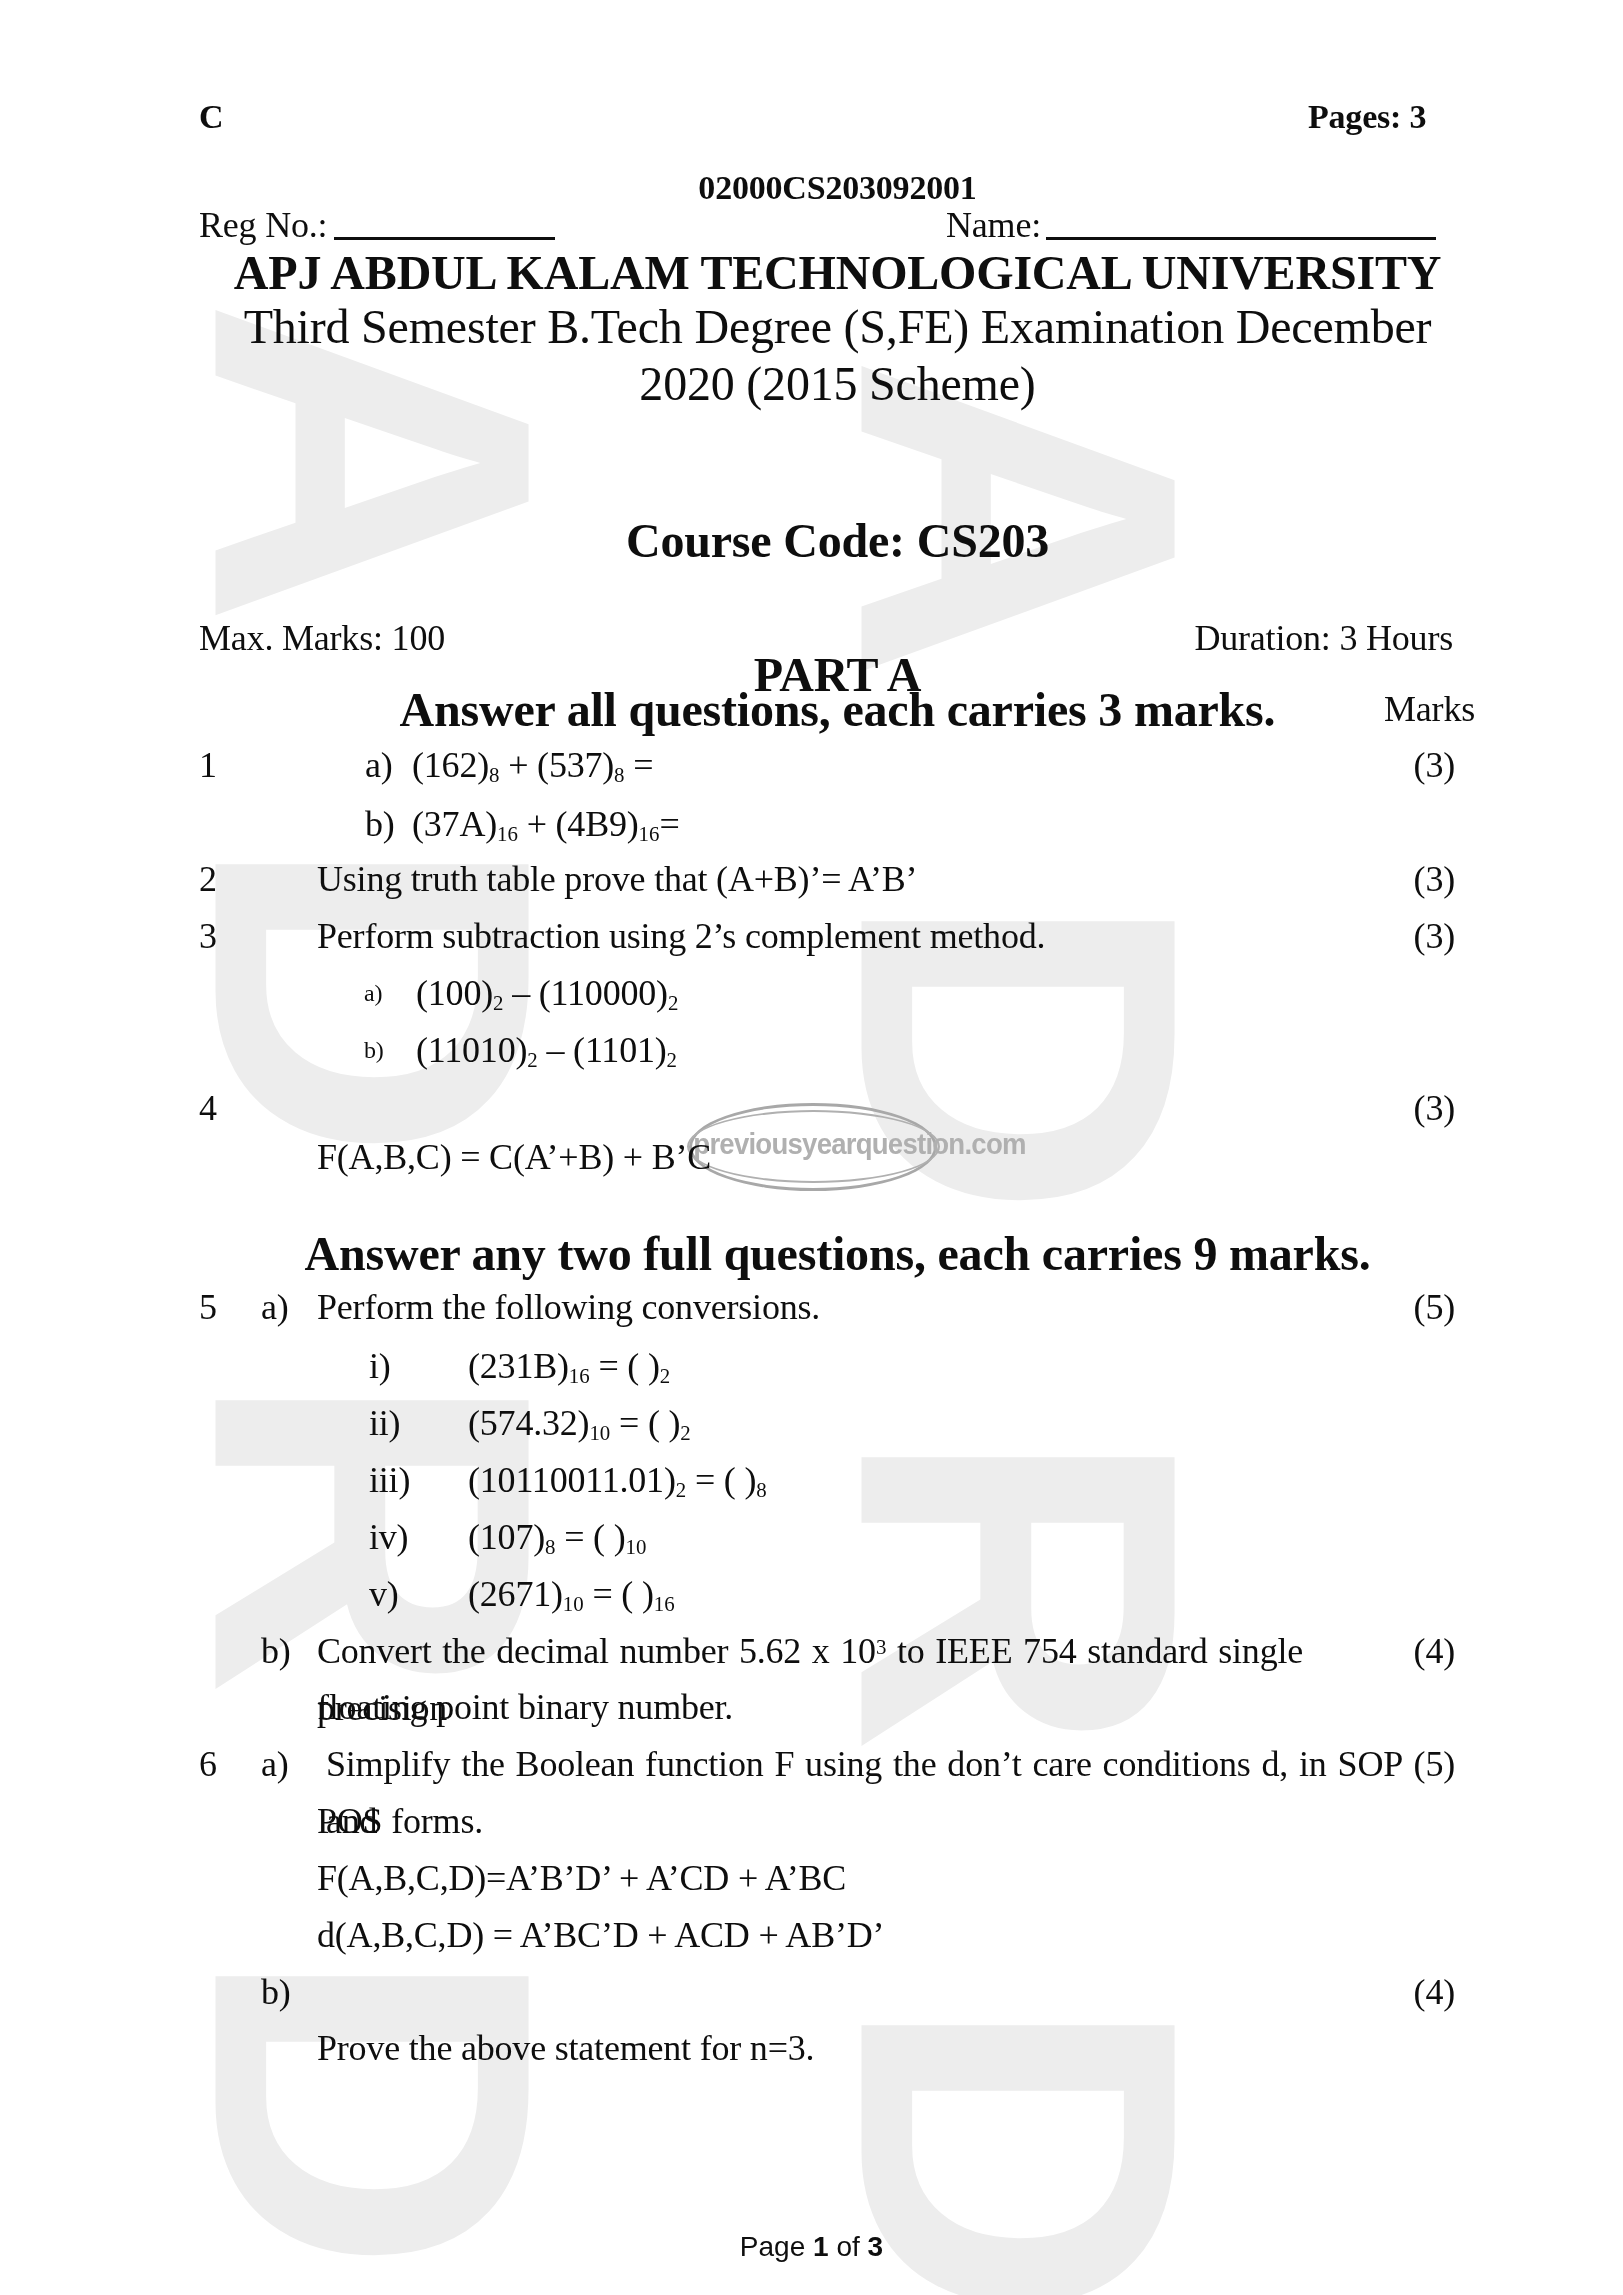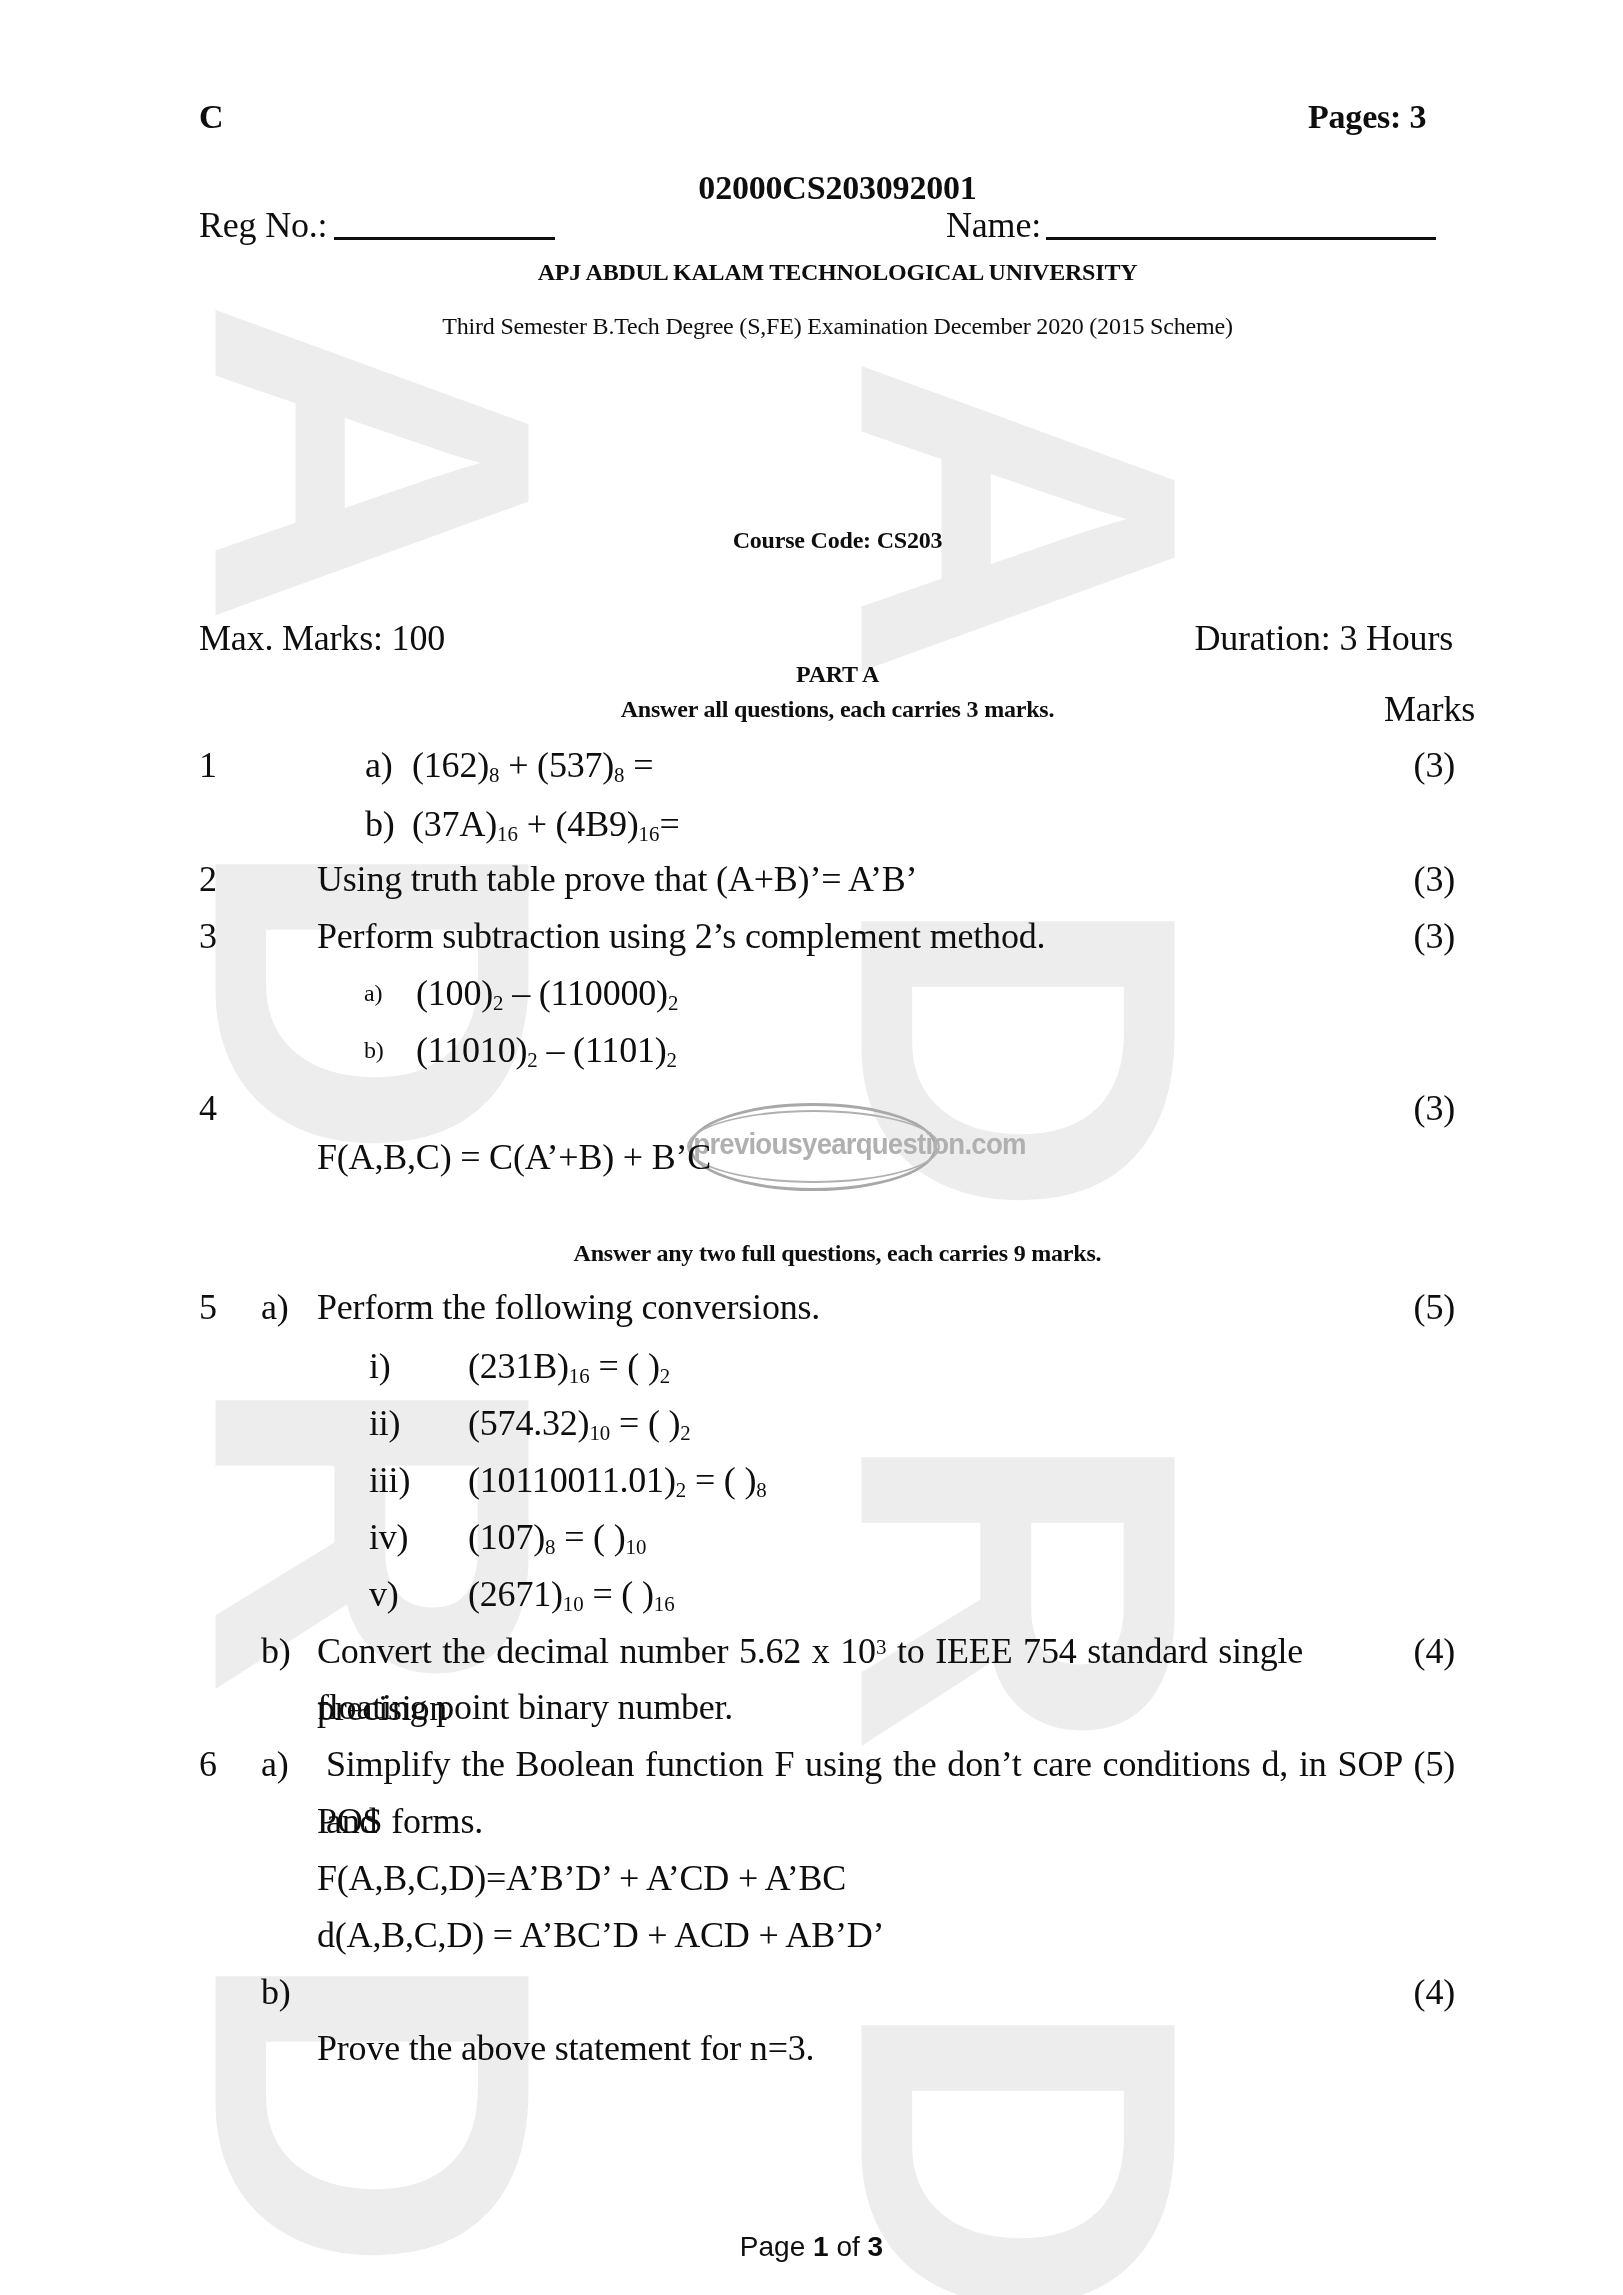--- a/index.html
+++ b/index.html
@@ -14,21 +14,21 @@
   .stamp-ellipse{position:absolute;border-radius:50%;box-sizing:border-box;}
   .se1{left:1.6px;top:1.6px;width:248px;height:88px;border:3.2px solid #a8a8a8;}
   .se2{left:0;top:9px;width:253px;height:73px;border:2.4px solid #b0b0b0;}
   #stamp .stamp-text{position:absolute;left:0;top:29px;width:253px;text-align:center;
          font-family:"Liberation Sans","DejaVu Sans",sans-serif;font-weight:bold;
          font-size:29px;letter-spacing:-0.8px;transform:scaleX(.95);line-height:1;}
   
   .row{position:absolute;left:0;width:1623px;height:57px;line-height:57px;
        font-size:36px;z-index:2;letter-spacing:-0.2px;}
   .crow{position:absolute;left:199px;width:1277px;height:57px;line-height:57px;
-        font-size:24px;text-align:center;z-index:2;letter-spacing:-0.2px;}
+        font-size:48px;text-align:center;z-index:2;letter-spacing:-0.2px;}
   .b{font-weight:bold}.it{}
   .abs{position:absolute;top:0;white-space:pre-wrap;}
   .n  {left:199px}
   .la {left:365px}   .ta {left:412px}
   .lb {left:261px}   .tb {left:317px}
   .ls {left:364px;font-size:24px}   .ts {left:416px}
   .lr {left:369px}   .tr {left:468px}
   .mk {right:168px}
   .mkh{right:148px}
   .jusA{width:1077px;text-align:justify;text-align-last:justify;margin-left:9px;}

